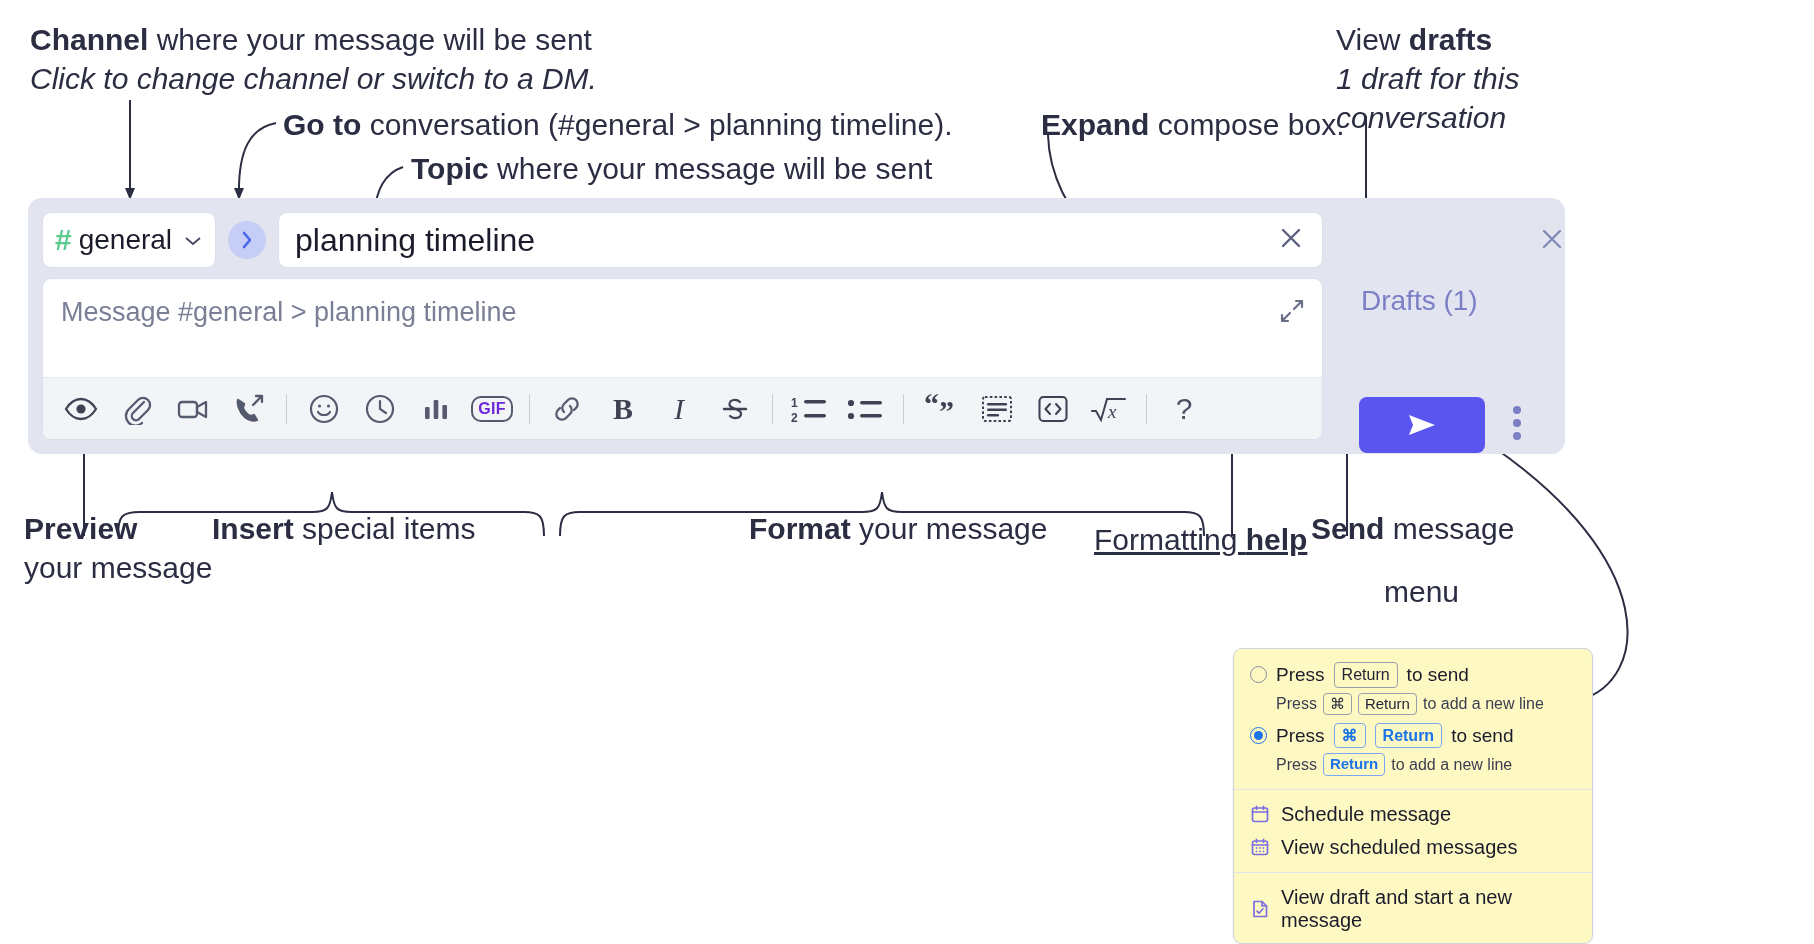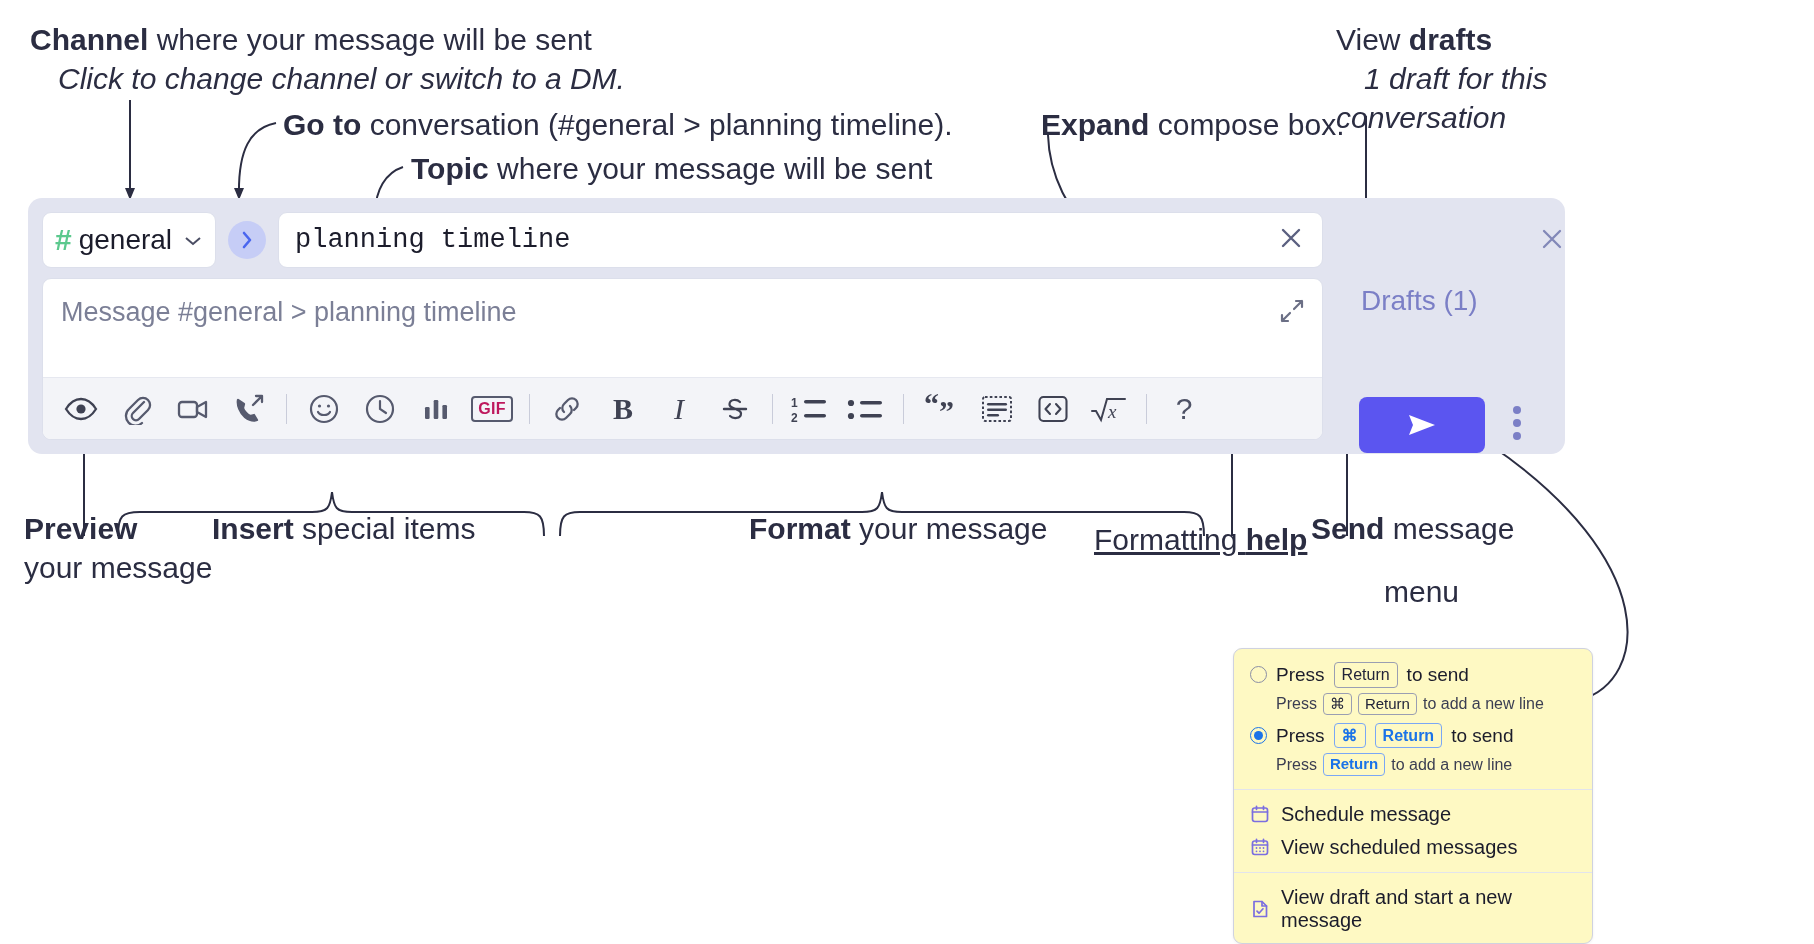--- a/index.html
+++ b/index.html
@@ -10,21 +10,21 @@
     font-family:"Liberation Sans", sans-serif;
     color:#2b2d42;
     position:relative;
     overflow:hidden;
   }
   .stage { position:absolute; inset:0; }
 
   
   .anno { position:absolute; color:#2b2d42; line-height:1.30; white-space:nowrap; }
   .anno b { font-weight:700; }
-  .anno i { font-style:italic;margin-left:28px; }
+  .anno i { font-style:italic; }
 
   .anno-channel  { left:30px;  top:20px;  font-size:30px; }
   .anno-goto     { left:283px; top:105px; font-size:30px; }
   .anno-topic    { left:411px; top:149px; font-size:30px; }
   .anno-expand   { left:1041px;top:105px; font-size:30px; }
   .anno-drafts   { left:1336px;top:20px;  font-size:30px; white-space:normal; width:250px; text-align:left; }
   .anno-preview  { left:24px;  top:509px; font-size:30px; white-space:normal; width:200px; }
   .anno-insert   { left:212px; top:509px; font-size:30px; }
   .anno-format   { left:749px; top:509px; font-size:30px; }
   .anno-help     { left:1094px;top:520px; font-size:30px;text-decoration:underline; }
@@ -55,40 +55,40 @@
 
   .goto-btn {
     width:38px; height:38px; border-radius:50%; background:#c6cdf6;
     display:flex; align-items:center; justify-content:center; margin:0 12px;
     color:#4a66ef; font-size:24px; font-weight:700;
   }
   .topic-field {
     flex:1; height:56px; background:#fff; border:1px solid #dcdfeb; border-radius:9px;
     display:flex; align-items:center; padding:0 16px;
   }
-  .topic-text { font-size:27px; color:#1b1c2b;font-family:Liberation Mono, monospace; }
+  .topic-text { font-size:32px; color:#1b1c2b; }
   .topic-clear { margin-left:auto; color:#5b6080; }
 
   
   .msg-box {
     position:absolute; left:0; top:66px; width:100%; height:162px;
     background:#fff; border:1px solid #dcdfeb; border-radius:9px; overflow:hidden;
   }
   .msg-placeholder { position:absolute; left:18px; top:18px; font-size:27px; color:#7b7f96; }
   .expand-icon { position:absolute; right:16px; top:18px; color:#6b6f85; }
 
   .toolbar {
     position:absolute; left:0; right:0; bottom:0; height:62px; background:#f3f4f8;
     border-top:1px solid #e6e8f0; display:flex; align-items:center; padding-left:10px; gap:0;
   }
   .tb-item { width:56px; height:56px; display:flex; align-items:center; justify-content:center; color:#565a6e; }
   .tb-div { width:1px; height:30px; background:#c9ccda; margin:0 9px; }
   .gifbox {
-    border:2.5px solid #565a6e; border-radius:4px; font-size:16px; font-weight:700;
-    padding:2px 5px; letter-spacing:0.3px; color:#be185d;
+    border:2.5px solid #565a6e; border-radius:10px; font-size:16px; font-weight:700;
+    padding:2px 5px; letter-spacing:0.3px; color:#6d28d9;
   }
   .tb-help { font-size:30px; font-weight:400; color:#4e5266; }
 
   
   .rail { position:absolute; left:1295px; top:12px; width:262px; height:256px;text-align:center; }
   .rail-close { position:absolute; right:18px; top:14px; color:#8288b8; }
   .drafts-link { position:absolute; left:38px; top:75px; font-size:28px; color:#7b7fc6; }
   .send-btn {
     position:absolute; left:36px; top:187px; width:126px; height:56px; border-radius:8px;
     background:#5b55f0; display:flex; align-items:center; justify-content:center;

